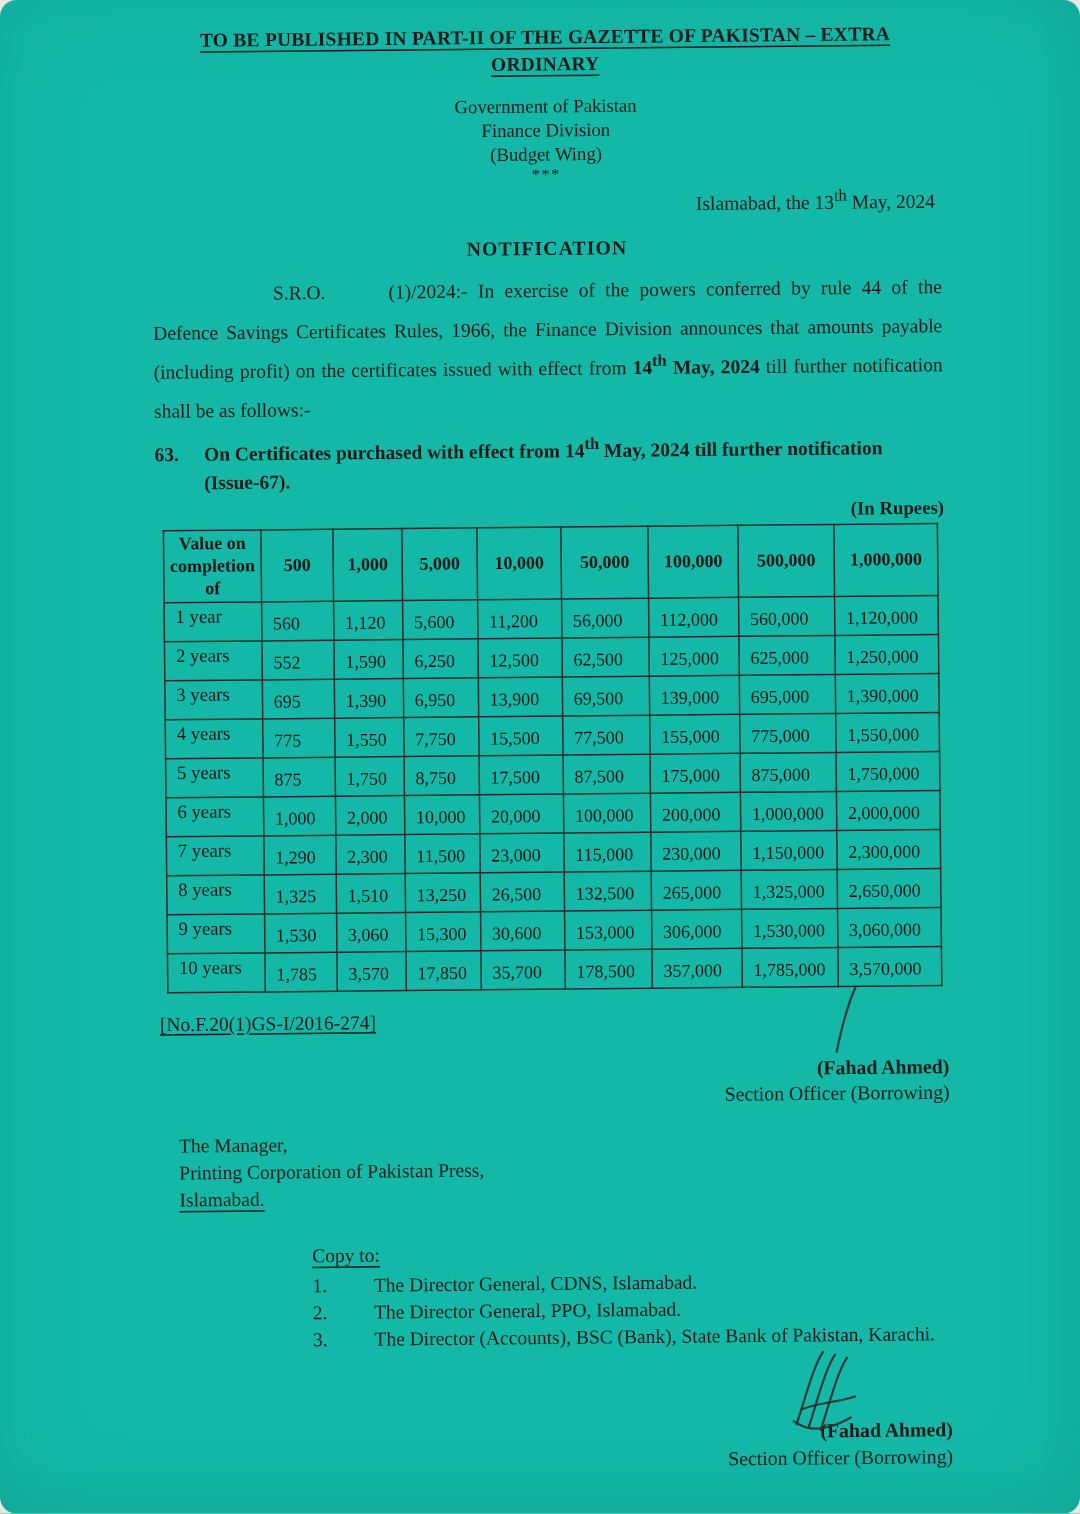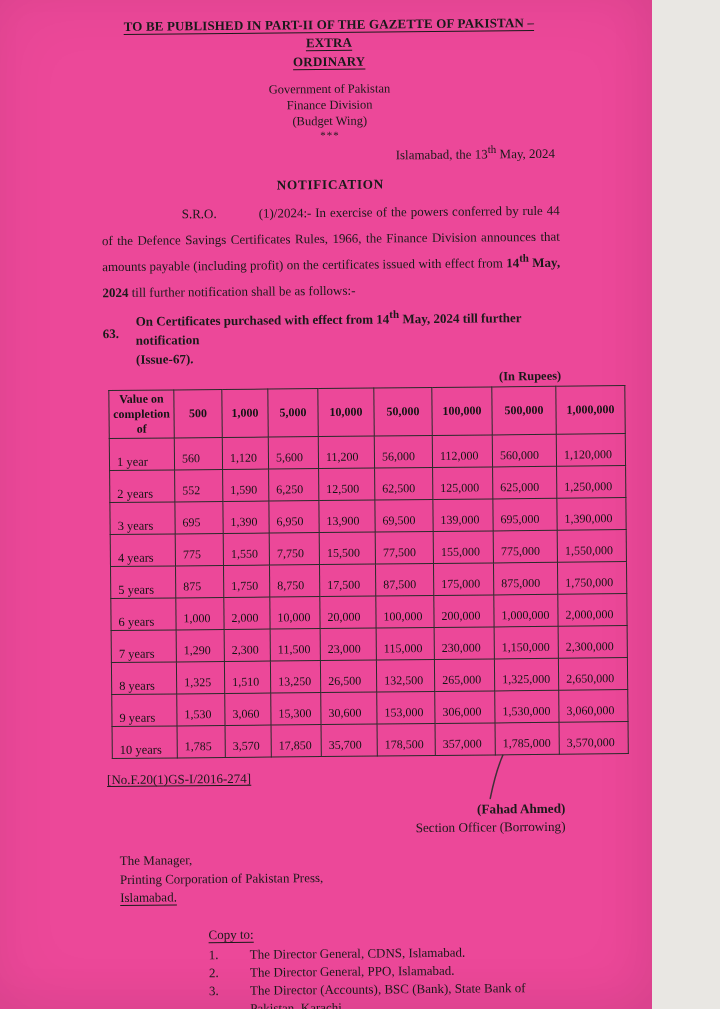--- a/index.html
+++ b/index.html
@@ -4,25 +4,26 @@
 <style>
   * { margin: 0; padding: 0; box-sizing: border-box; }
   html, body { width: 720px; height: 1009px; }
   body {
     background: #e9e7e3;
     font-family: "Liberation Serif", "DejaVu Serif", serif;
     color: #1a1a1a;
     -webkit-font-smoothing: antialiased;
   }
   .page {
-    width: 652px; height: 1009px;
-    background: #ec4899;
+    width: 720px; height: 1009px;
+    background: #14b8a6;
     overflow: hidden;
     position: relative;
     box-shadow: inset 0 0 70px rgba(0,0,0,0.055), inset -10px -14px 40px rgba(0,0,0,0.04);
+    border-radius: 11px;
   }
   .content {
     padding: 16px 90px 0 104px;
     transform: rotate(-0.55deg);
     transform-origin: 50% 42%;
   }
   .u { text-decoration: underline; text-underline-offset: 3px; text-decoration-thickness: 1px; }
 
   .doc-title { text-align: center; font-weight: 700; font-size: 13px; line-height: 1.42; letter-spacing: 0.15px; }
 
@@ -33,29 +34,29 @@
   .dateline { text-align: right; margin-top: 5px; font-size: 13px; padding-right: 4px; }
   sup { font-size: 11px; vertical-align: super; line-height: 0; }
 
   .notif-heading { text-align: center; font-weight: 700; font-size: 13.2px; margin-top: 13px; letter-spacing: 0.7px; }
 
   .body-para { margin-top: 7px; font-size: 13px; line-height: 2.0; text-align: justify; }
   .sp80 { display: inline-block; width: 80px; }
   .sp42 { display: inline-block; width: 42px; }
 
   .item63 { display: flex; margin-top: 6px; font-weight: 700; font-size: 13px; line-height: 1.48; }
-  .item63 .num { width: 33px; flex: none; margin-top: 12px; }
+  .item63 .num { width: 33px; flex: none; }
 
   .in-rupees { text-align: right; font-weight: 700; font-size: 12.5px; margin-top: 4px; margin-bottom: 2px; }
 
   table.rates { border-collapse: collapse; table-layout: fixed; width: 516px; margin-left: 5px; font-size: 12px; color: #141414; }
   .rates th, .rates td { border: 1px solid #2b2b2b; }
   .rates th { font-weight: 700; text-align: center; vertical-align: middle; height: 44px; padding: 1px; line-height: 1.25; }
   .rates td { height: 26px; }
-  .rates td.yr { vertical-align: top; text-align: left; padding: 16px 2px 0 7px; font-size: 12.5px; }
+  .rates td.yr { vertical-align: top; text-align: left; padding: 2px 2px 0 7px; font-size: 12.5px; }
   .rates td.val { vertical-align: bottom; text-align: left; padding: 0 2px 3px 7px; }
 
   .file-row { margin-top: 13px; position: relative; font-size: 13px; }
   .file-no { text-decoration: underline; text-underline-offset: 2px; }
   .sig-svg path { stroke: #2e2e2e; stroke-width: 1.5; fill: none; stroke-linecap: round; opacity: 0.9; }
   .sig1 { position: absolute; right: 58px; top: -16px; }
 
   .sign-block { text-align: right; margin-top: 16px; font-size: 13.2px; line-height: 1.32; }
   .sig-name { font-weight: 700; }
 

